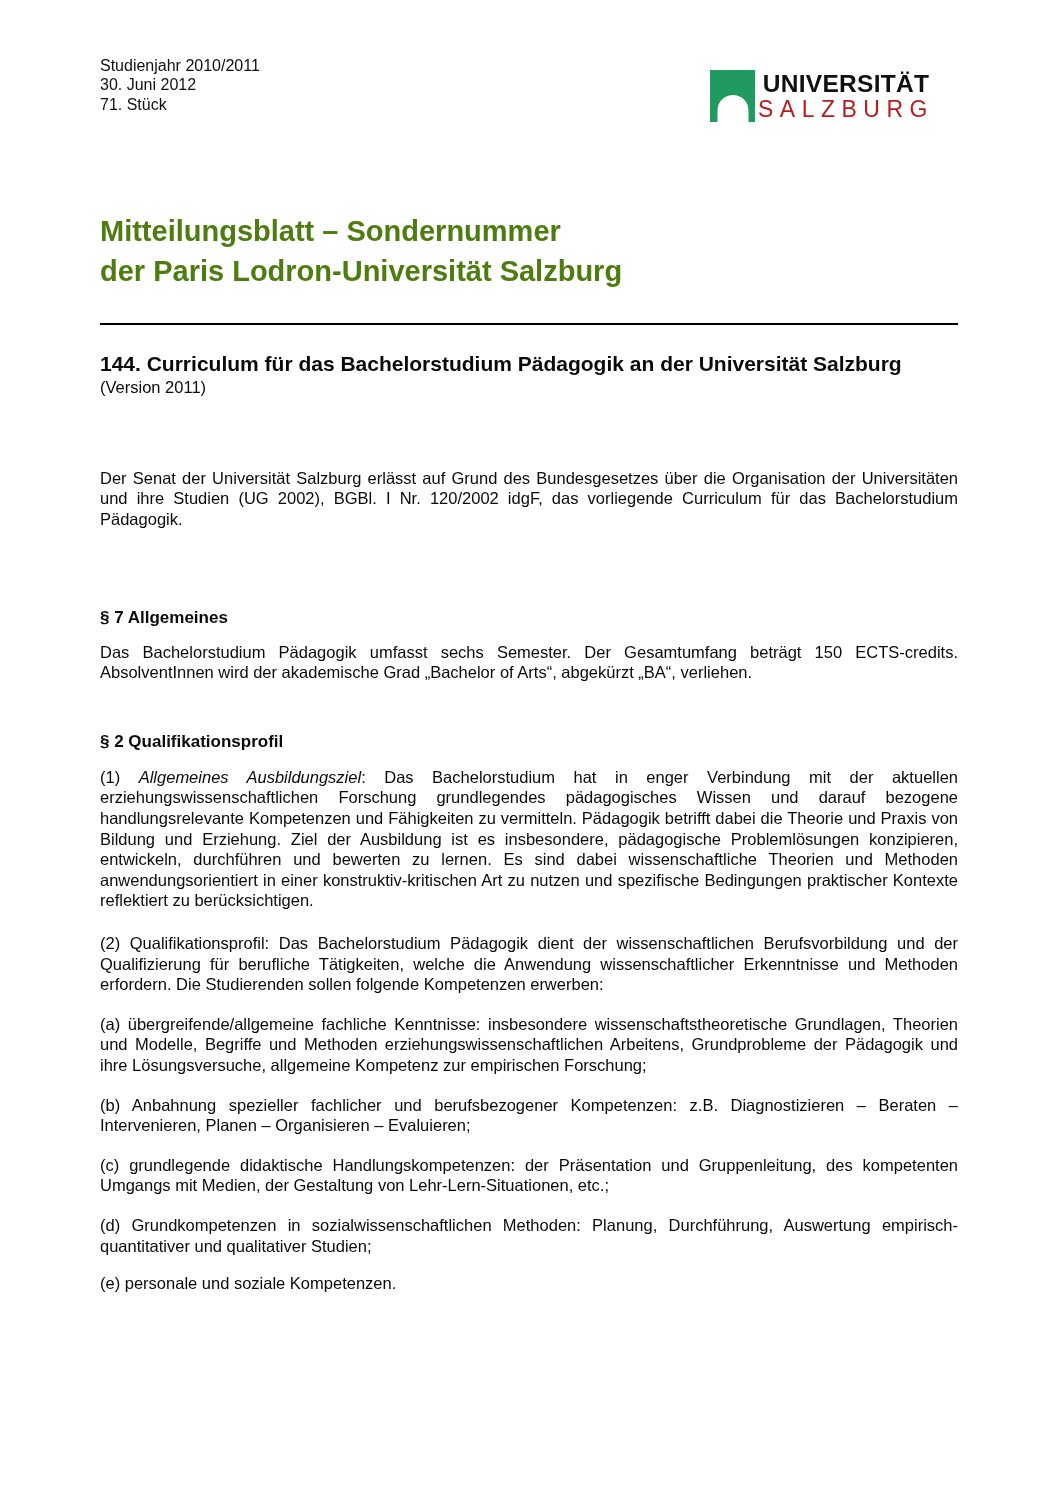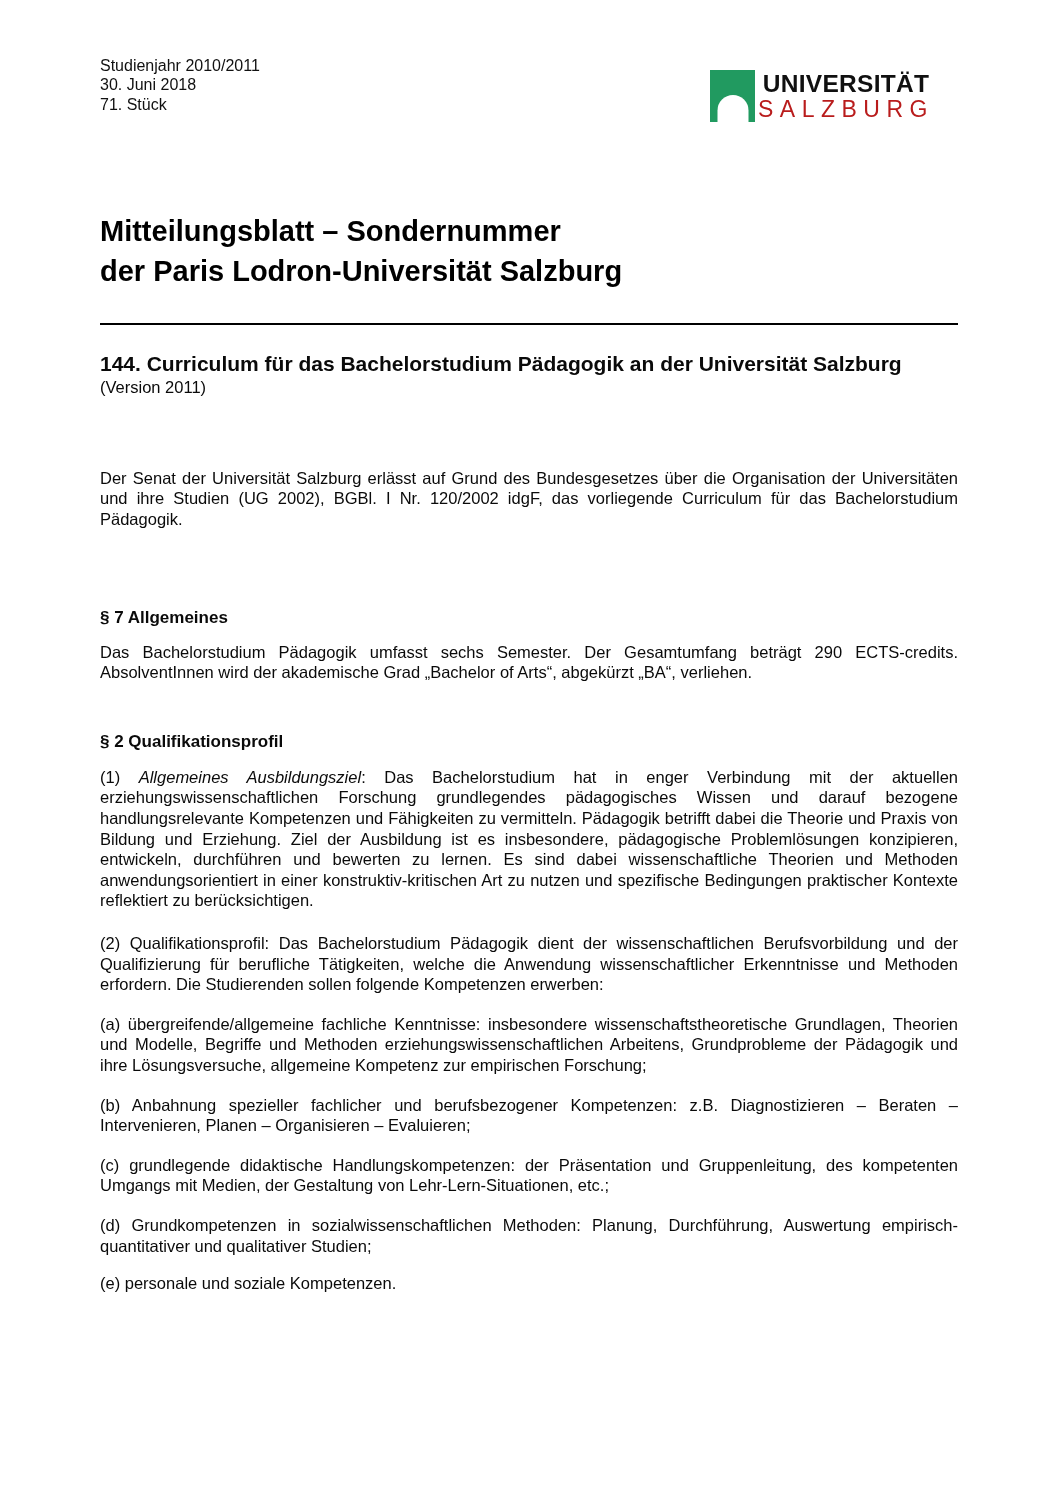--- a/index.html
+++ b/index.html
@@ -69,21 +69,21 @@
     font-weight: 400;
     letter-spacing: 6.5px;
     color: #b91c1c;
   }
   
   .doc-title {
     margin: 97px 0 0 0;
     font-size: 29px;
     line-height: 40px;
     font-weight: 700;
-    color: #000000;
+    color: #4d7c0f;
   }
   .divider {
     border: none;
     border-top: 2px solid #000;
     margin: 32px 0 0 0;
     width: 100%;
   }
   .subject-heading {
     margin: 28px 0 0 0;
     font-size: 21px;
@@ -118,21 +118,21 @@
   .item-par-last    { margin-top: 17px; }
   .italic-term      { font-style: italic; }
 </style>
 </head>
 <body>
 
 <div class="page">
 
   <div class="issue-meta">
     <div>Studienjahr 2010/2011</div>
-    <div>30. Juni 2018</div>
+    <div>30. Juni 2012</div>
     <div>71. Stück</div>
   </div>
 
   <div class="logo">
     <div class="logo-mark">
       <div class="logo-dome"></div>
     </div>
     <div class="logo-text">
       <div class="logo-line1">UNIVERSITÄT</div>
       <div class="logo-line2">SALZBURG</div>
@@ -142,21 +142,21 @@
   <h1 class="doc-title"><span>Mitteilungsblatt – Sondernummer</span><br><span>der Paris Lodron-Universität Salzburg</span></h1>
 
   <hr class="divider">
 
   <h2 class="subject-heading">144. Curriculum für das Bachelorstudium Pädagogik an der Universität Salzburg</h2>
   <div class="version-line">(Version 2011)</div>
 
   <p class="body-par intro-par">Der Senat der Universität Salzburg erlässt auf Grund des Bundesgesetzes über die Organisation der Universitäten und ihre Studien (UG 2002), BGBl. I Nr. 120/2002 idgF, das vorliegende Curriculum für das Bachelorstudium Pädagogik.</p>
 
   <h3 class="sec-heading sec1-heading">§ 7 Allgemeines</h3>
-  <p class="body-par sec1-par">Das Bachelorstudium Pädagogik umfasst sechs Semester. Der Gesamtumfang beträgt 290 ECTS-credits. AbsolventInnen wird der akademische Grad „Bachelor of Arts“, abgekürzt „BA“, verliehen.</p>
+  <p class="body-par sec1-par">Das Bachelorstudium Pädagogik umfasst sechs Semester. Der Gesamtumfang beträgt 150 ECTS-credits. AbsolventInnen wird der akademische Grad „Bachelor of Arts“, abgekürzt „BA“, verliehen.</p>
 
   <h3 class="sec-heading sec2-heading">§ 2 Qualifikationsprofil</h3>
 
   <p class="body-par sec2-p1"><span>(1) </span><span class="italic-term">Allgemeines Ausbildungsziel</span><span>: Das Bachelorstudium hat in enger Verbindung mit der aktuellen erziehungswissenschaftlichen Forschung grundlegendes pädagogisches Wissen und darauf bezogene handlungsrelevante Kompetenzen und Fähigkeiten zu vermitteln. Pädagogik betrifft dabei die Theorie und Praxis von Bildung und Erziehung. Ziel der Ausbildung ist es insbesondere, pädagogische Problemlösungen konzipieren, entwickeln, durchführen und bewerten zu lernen. Es sind dabei wissenschaftliche Theorien und Methoden anwendungsorientiert in einer konstruktiv-kritischen Art zu nutzen und spezifische Bedingungen praktischer Kontexte reflektiert zu berücksichtigen.</span></p>
 
   <p class="body-par sec2-p2">(2) Qualifikationsprofil: Das Bachelorstudium Pädagogik dient der wissenschaftlichen Berufsvorbildung und der Qualifizierung für berufliche Tätigkeiten, welche die Anwendung wissenschaftlicher Erkenntnisse und Methoden erfordern. Die Studierenden sollen folgende Kompetenzen erwerben:</p>
 
   <p class="body-par item-par">(a) übergreifende/allgemeine fachliche Kenntnisse: insbesondere wissenschaftstheoretische Grundlagen, Theorien und Modelle, Begriffe und Methoden erziehungswissenschaftlichen Arbeitens, Grundprobleme der Pädagogik und ihre Lösungsversuche, allgemeine Kompetenz zur empirischen Forschung;</p>
   <p class="body-par item-par">(b) Anbahnung spezieller fachlicher und berufsbezogener Kompetenzen: z.B. Diagnostizieren – Beraten – Intervenieren, Planen – Organisieren – Evaluieren;</p>
   <p class="body-par item-par">(c) grundlegende didaktische Handlungskompetenzen: der Präsentation und Gruppenleitung, des kompetenten Umgangs mit Medien, der Gestaltung von Lehr-Lern-Situationen, etc.;</p>

